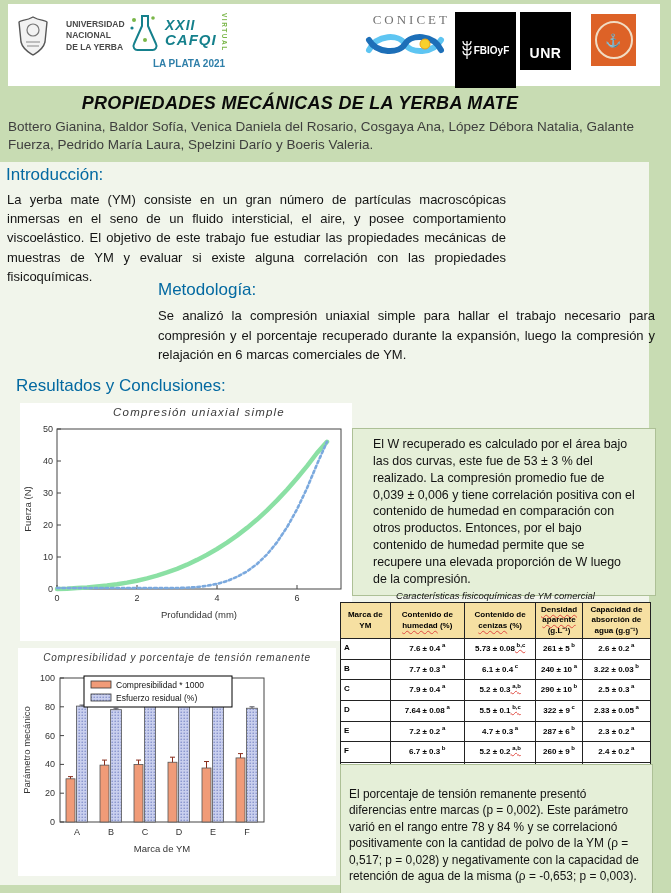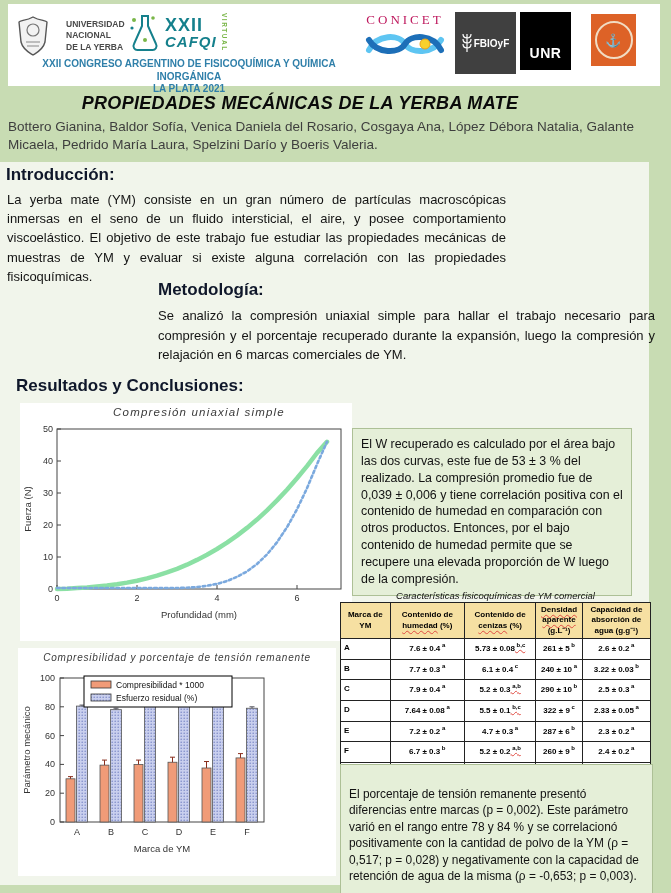--- a/index.html
+++ b/index.html
@@ -6,62 +6,62 @@
   body{width:671px;height:893px;background:#c8dcb3;font-family:"Liberation Sans",sans-serif;position:relative;overflow:hidden;}
   .page{position:absolute;inset:0;}
 
   
   .header-panel{position:absolute;left:8px;top:4px;width:652px;height:82px;background:#ffffff;}
   .logo{position:absolute;}
   .unlp{left:10px;top:12px;display:flex;align-items:center;gap:18px;}
   .unlp-lines{font-size:8.5px;font-weight:700;color:#4a4a4a;line-height:1.3;}
   .cafqi{left:120px;top:6px;display:flex;align-items:center;gap:3px;}
   .cafqi-text{display:flex;flex-direction:column;line-height:1;}
-  .cafqi-xxii{font-size:18px;font-weight:800;color:#15808c;letter-spacing:1px;}
+  .cafqi-xxii{font-size:14px;font-weight:800;color:#15808c;letter-spacing:1px;font-style:italic;}
   .cafqi-name{font-size:15px;font-weight:800;color:#15808c;letter-spacing:1px;font-style:italic;}
   .cafqi-virtual{writing-mode:vertical-rl;font-size:6.5px;font-weight:700;color:#7ab648;letter-spacing:1.5px;margin-left:1px;}
   .aaifq{left:268px;top:16px;width:84px;text-align:center;}
   .aaifq-script{font-family:"Liberation Serif",serif;font-style:italic;font-weight:700;font-size:22px;color:#151515;line-height:1;}
   .aaifq-caption{font-size:4.5px;color:#8a8a8a;white-space:nowrap;overflow:hidden;margin-top:2px;}
   .conicet{left:352px;top:8px;width:90px;text-align:center;}
-  .conicet-label{font-family:"Liberation Serif",serif;font-size:13px;letter-spacing:3px;color:#be185d;}
-  .fbiof{left:447px;top:8px;width:61px;height:62px;background:#404040;display:flex;align-items:center;justify-content:center;gap:2px;}
+  .conicet-label{font-family:"Liberation Serif",serif;font-size:13px;letter-spacing:3px;color:#737373;text-align:right;}
+  .fbiof{left:447px;top:8px;width:61px;height:76px;background:#000000;display:flex;align-items:center;justify-content:center;gap:2px;}
   .fbiof-label{color:#fff;font-size:10px;font-weight:700;}
   .unr{left:512px;top:8px;width:51px;height:58px;background:#000000;display:flex;align-items:flex-end;justify-content:center;}
   .unr-label{color:#fff;font-size:14px;font-weight:700;margin-bottom:9px;letter-spacing:0.5px;}
   .uca{left:583px;top:10px;width:45px;height:52px;background:#dd6227;display:flex;align-items:center;justify-content:center;}
   .uca-ring{width:34px;height:34px;border:2px solid #f1dcc3;border-radius:50%;display:flex;align-items:center;justify-content:center;color:#f1dcc3;font-size:13px;}
   .congress{position:absolute;left:6px;top:54px;width:350px;text-align:center;color:#2f7fa9;font-weight:700;font-size:10px;line-height:1.25;}
 
   
   .title-band{position:absolute;left:0;top:86px;width:671px;height:76px;}
   .poster-title{margin:0;padding-top:7px;margin-left:20px;width:560px;text-align:center;font-size:18px;font-style:italic;font-weight:800;color:#0a0a0a;letter-spacing:0.3px;}
   .authors{position:absolute;left:8px;top:32px;width:650px;font-size:13.5px;color:#3e3e3e;line-height:1.3;margin:0;}
 
   
   .content{position:absolute;left:0;top:162px;width:649px;height:723px;background:#f1f5eb;}
-  .green-h{color:#0f172a;font-size:17px;font-weight:700;margin:0;position:absolute;}
+  .green-h{color:#0369a1;font-size:17px;font-weight:400;margin:0;position:absolute;}
   #intro-h{left:6px;top:3px;}
   #intro-p{position:absolute;left:7px;top:28px;width:499px;font-size:13px;line-height:1.48;text-align:justify;margin:0;color:#141414;}
   #met-h{left:158px;top:118px;}
   #met-p{position:absolute;left:158px;top:144px;width:497px;font-size:13px;line-height:1.5;text-align:justify;margin:0;color:#141414;}
   #res-h{left:16px;top:214px;}
 
   .chart-panel{position:absolute;background:#ffffff;}
   #chart1-panel{left:20px;top:241px;width:332px;height:238px;}
   #chart2-panel{left:18px;top:486px;width:318px;height:228px;}
   svg text{font-family:"Liberation Sans",sans-serif;}
   .tick{font-size:9px;fill:#333;}
   .axl{font-size:9.5px;fill:#333;}
   .leg{font-size:8.5px;fill:#111;}
   .ctitle{font-size:11.5px;font-style:italic;letter-spacing:1.2px;fill:#3a3a3a;}
   .ctitle2{font-size:10px;font-style:italic;letter-spacing:0.8px;fill:#3a3a3a;}
 
   .textbox{position:absolute;background:#e5efd8;border:1px solid #adc096;color:#121212;}
-  #textbox1{left:352px;top:266px;width:262px;padding:7px 8px;font-size:12.4px;line-height:1.36;}
+  #textbox1{left:352px;top:266px;width:262px;padding:7px 20px;font-size:12.4px;line-height:1.36;}
   #textbox2{left:340px;top:602px;width:295px;padding:21px 8px;font-size:11.9px;line-height:1.38;}
 
   .table-block{position:absolute;left:340px;top:428px;width:311px;}
   .table-title{font-style:italic;font-size:9.5px;text-align:center;margin-bottom:1px;color:#111;}
   table{width:100%;border-collapse:collapse;background:#fff;}
   th{background:#f6e0a2;font-size:8px;font-weight:700;padding:2px 1px;border:1px solid #222;line-height:1.3;color:#000;}
   td{font-size:8px;padding:3px 1px 6px 1px;border:1px solid #222;text-align:center;font-weight:600;color:#000;}
   td.brand{text-align:left;padding-left:3px;font-weight:700;}
   sup{font-size:6px;}
   .wavy{text-decoration:underline;text-decoration-style:wavy;text-decoration-color:#e04b42;text-decoration-thickness:1px;text-underline-offset:2px;}
@@ -123,28 +123,27 @@
       <span class="unr-label">UNR</span>
     </div>
 
     <div class="logo uca">
       <div class="uca-ring">
         <span>⚓</span>
       </div>
     </div>
 
     <div class="congress">
-      <div>XXII CONGRESO ARGENTINO DE FISICOQUÍMICA Y QUÍMICA INORGÁNICA</div>
       <div>LA PLATA 2021</div>
     </div>
   </header>
 
   <section class="title-band">
     <h1 class="poster-title">PROPIEDADES MECÁNICAS DE LA YERBA MATE</h1>
-    <p class="authors">Bottero Gianina, Baldor Sofía, Venica Daniela del Rosario, Cosgaya Ana, López Débora Natalia, Galante Micaela, Pedrido María Laura, Spelzini Darío y Boeris Valeria.</p>
+    <p class="authors">Bottero Gianina, Baldor Sofía, Venica Daniela del Rosario, Cosgaya Ana, López Débora Natalia, Galante Fuerza, Pedrido María Laura, Spelzini Darío y Boeris Valeria.</p>
   </section>
 
   <main class="content">
 
     <h2 class="green-h" id="intro-h">Introducción:</h2>
     <p id="intro-p">La yerba mate (YM) consiste en un gran número de partículas macroscópicas inmersas en el seno de un fluido intersticial, el aire, y posee comportamiento viscoelástico. El objetivo de este trabajo fue estudiar las propiedades mecánicas de muestras de YM y evaluar si existe alguna correlación con las propiedades fisicoquímicas.</p>
 
     <h2 class="green-h" id="met-h">Metodología:</h2>
     <p id="met-p">Se analizó la compresión uniaxial simple para hallar el trabajo necesario para compresión y el porcentaje recuperado durante la expansión, luego la compresión y relajación en 6 marcas comerciales de YM.</p>
 

